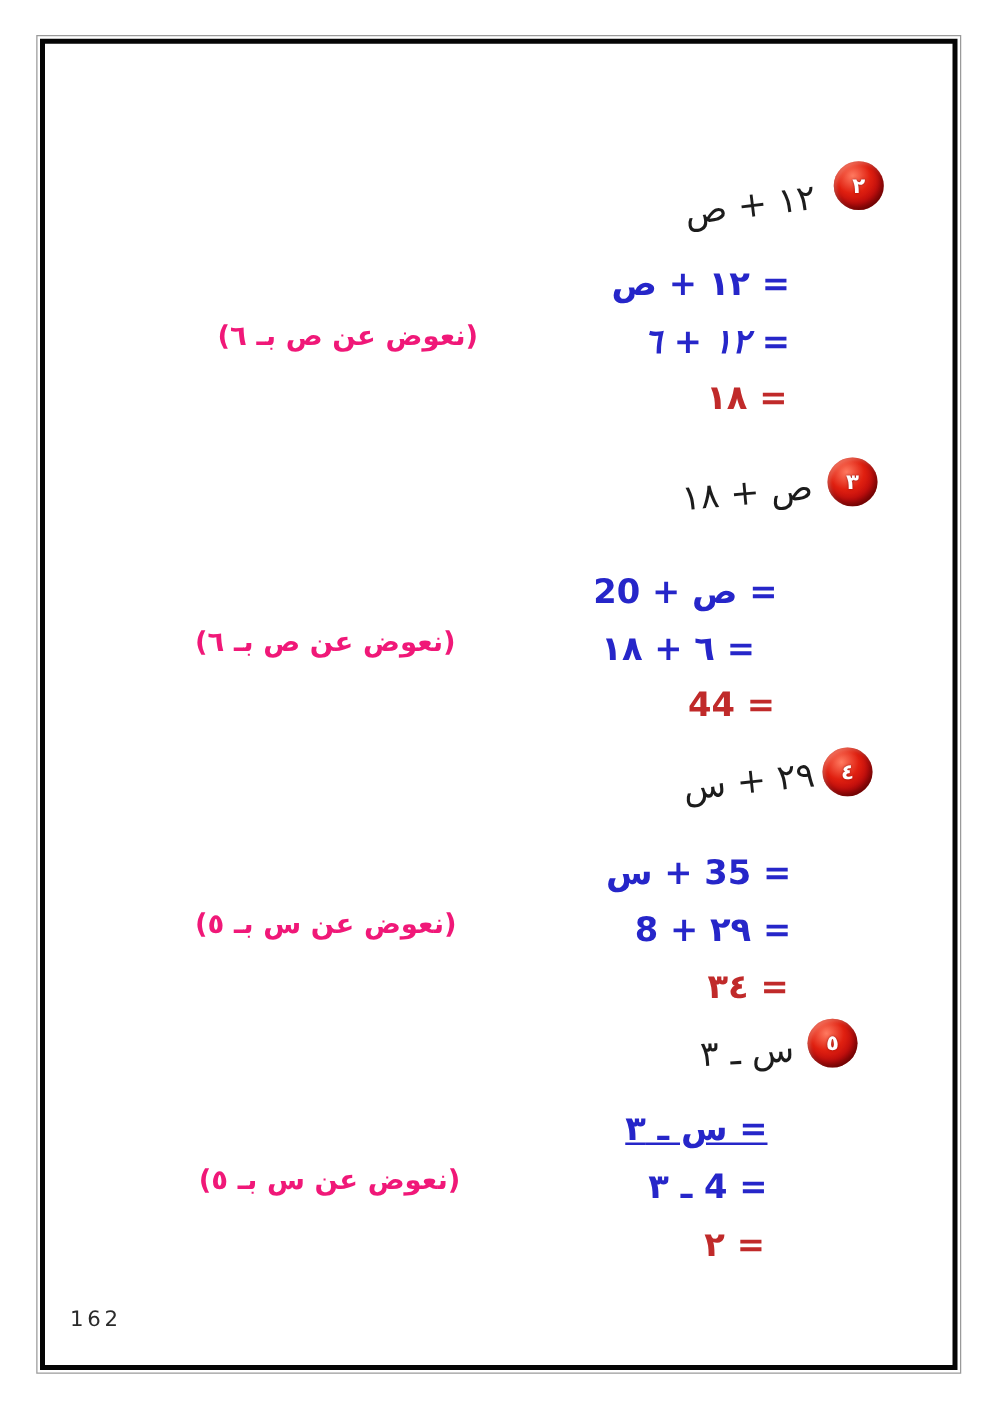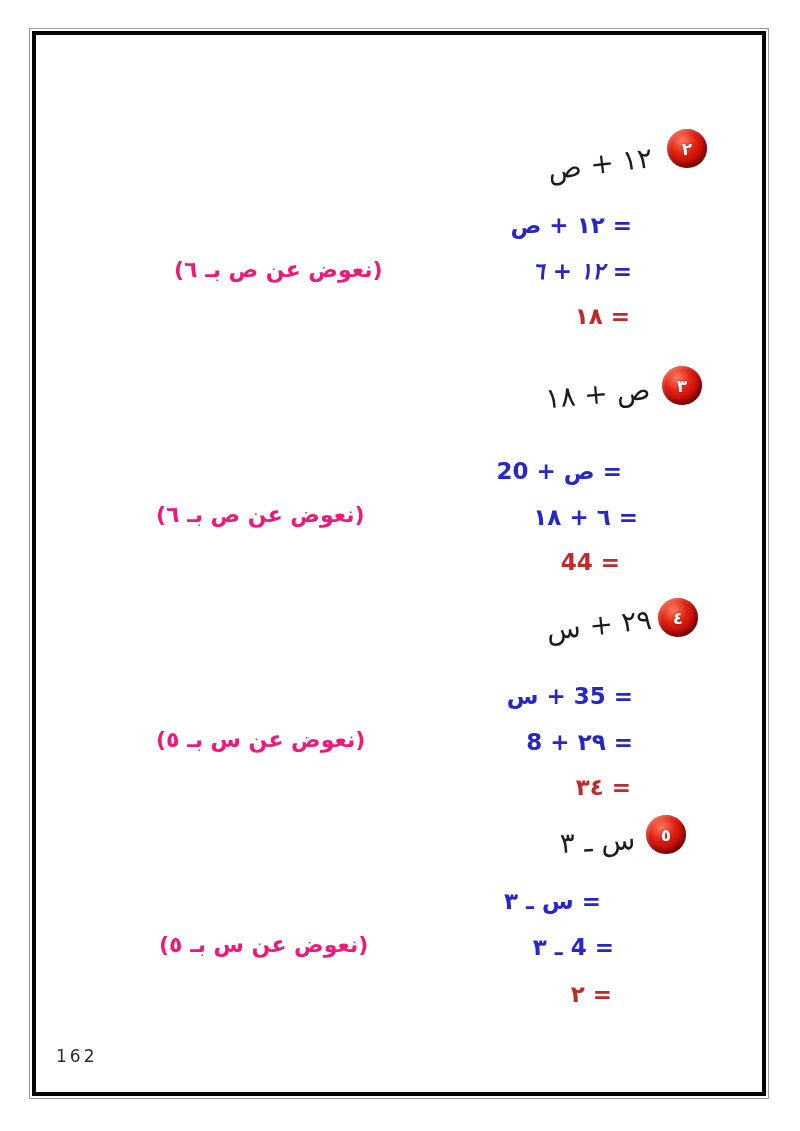--- a/index.html
+++ b/index.html
@@ -52,21 +52,21 @@
     direction: rtl;
     color: #1c1c1c;
     font-size: 28px;
     white-space: nowrap;
     transform-origin: right center;
   }
   .eq {
     position: absolute;
     direction: rtl;
     color: var(--equation_blue, #2626c9);
-    font-size: 23px;
+    font-size: 27px;
     font-weight: bold;
     white-space: nowrap;
   }
   .ans {
     color: var(--answer_red, #c02a2a);
   }
   .note {
     position: absolute;
     direction: rtl;
     color: var(--note_pink, #f01878);
@@ -98,38 +98,38 @@
     <div class="eq" style="right:168px; top:212px;">= ١٢ + ص</div>
     <div class="eq" style="right:168px; top:258px;font-style:italic;">= ١٢ + ٦</div>
     <div class="note" style="left:174px; top:257px;">(نعوض عن ص بـ ٦)</div>
     <div class="eq ans" style="right:170px; top:303px;">= ١٨</div>
   </div>
 
   <div>
     <div class="badge" style="left:662px; top:366px;">٣</div>
     <div class="heading" style="right:150px; top:373px; transform:rotate(-5deg);">ص + ١٨</div>
     <div class="eq" style="right:178px; top:458px;">= ص + 20</div>
-    <div class="eq" style="right:162px; top:504px;">= ٦ + ١٨</div>
+    <div class="eq" style="right:196px; top:504px;">= ٦ + ١٨</div>
     <div class="note" style="left:156px; top:502px;">(نعوض عن ص بـ ٦)</div>
     <div class="eq ans" style="right:180px; top:549px;">= 44</div>
   </div>
 
   <div>
     <div class="badge" style="left:658px; top:598px;">٤</div>
     <div class="heading" style="right:148px; top:603px; transform:rotate(-6deg);">٢٩ + س</div>
     <div class="eq" style="right:167px; top:683px;">= 35 + س</div>
     <div class="eq" style="right:167px; top:729px;">= ٢٩ + 8</div>
     <div class="note" style="left:156px; top:727px;">(نعوض عن س بـ ٥)</div>
     <div class="eq ans" style="right:169px; top:774px;">= ٣٤</div>
   </div>
 
   <div>
     <div class="badge" style="left:646px; top:815px;">٥</div>
     <div class="heading" style="right:165px; top:823px; transform:rotate(-3deg);">س ـ ٣</div>
-    <div class="eq" style="right:199px; top:888px;">= س ـ ٣</div>
+    <div class="eq" style="right:186px; top:888px;text-decoration:underline;">= س ـ ٣</div>
     <div class="eq" style="right:186px; top:934px;">= 4 ـ ٣</div>
     <div class="note" style="left:159px; top:932px;">(نعوض عن س بـ ٥)</div>
     <div class="eq ans" style="right:188px; top:981px;">= ٢</div>
   </div>
 
   <div class="page-number">162</div>
 
 </div>
 
 </body></html>

